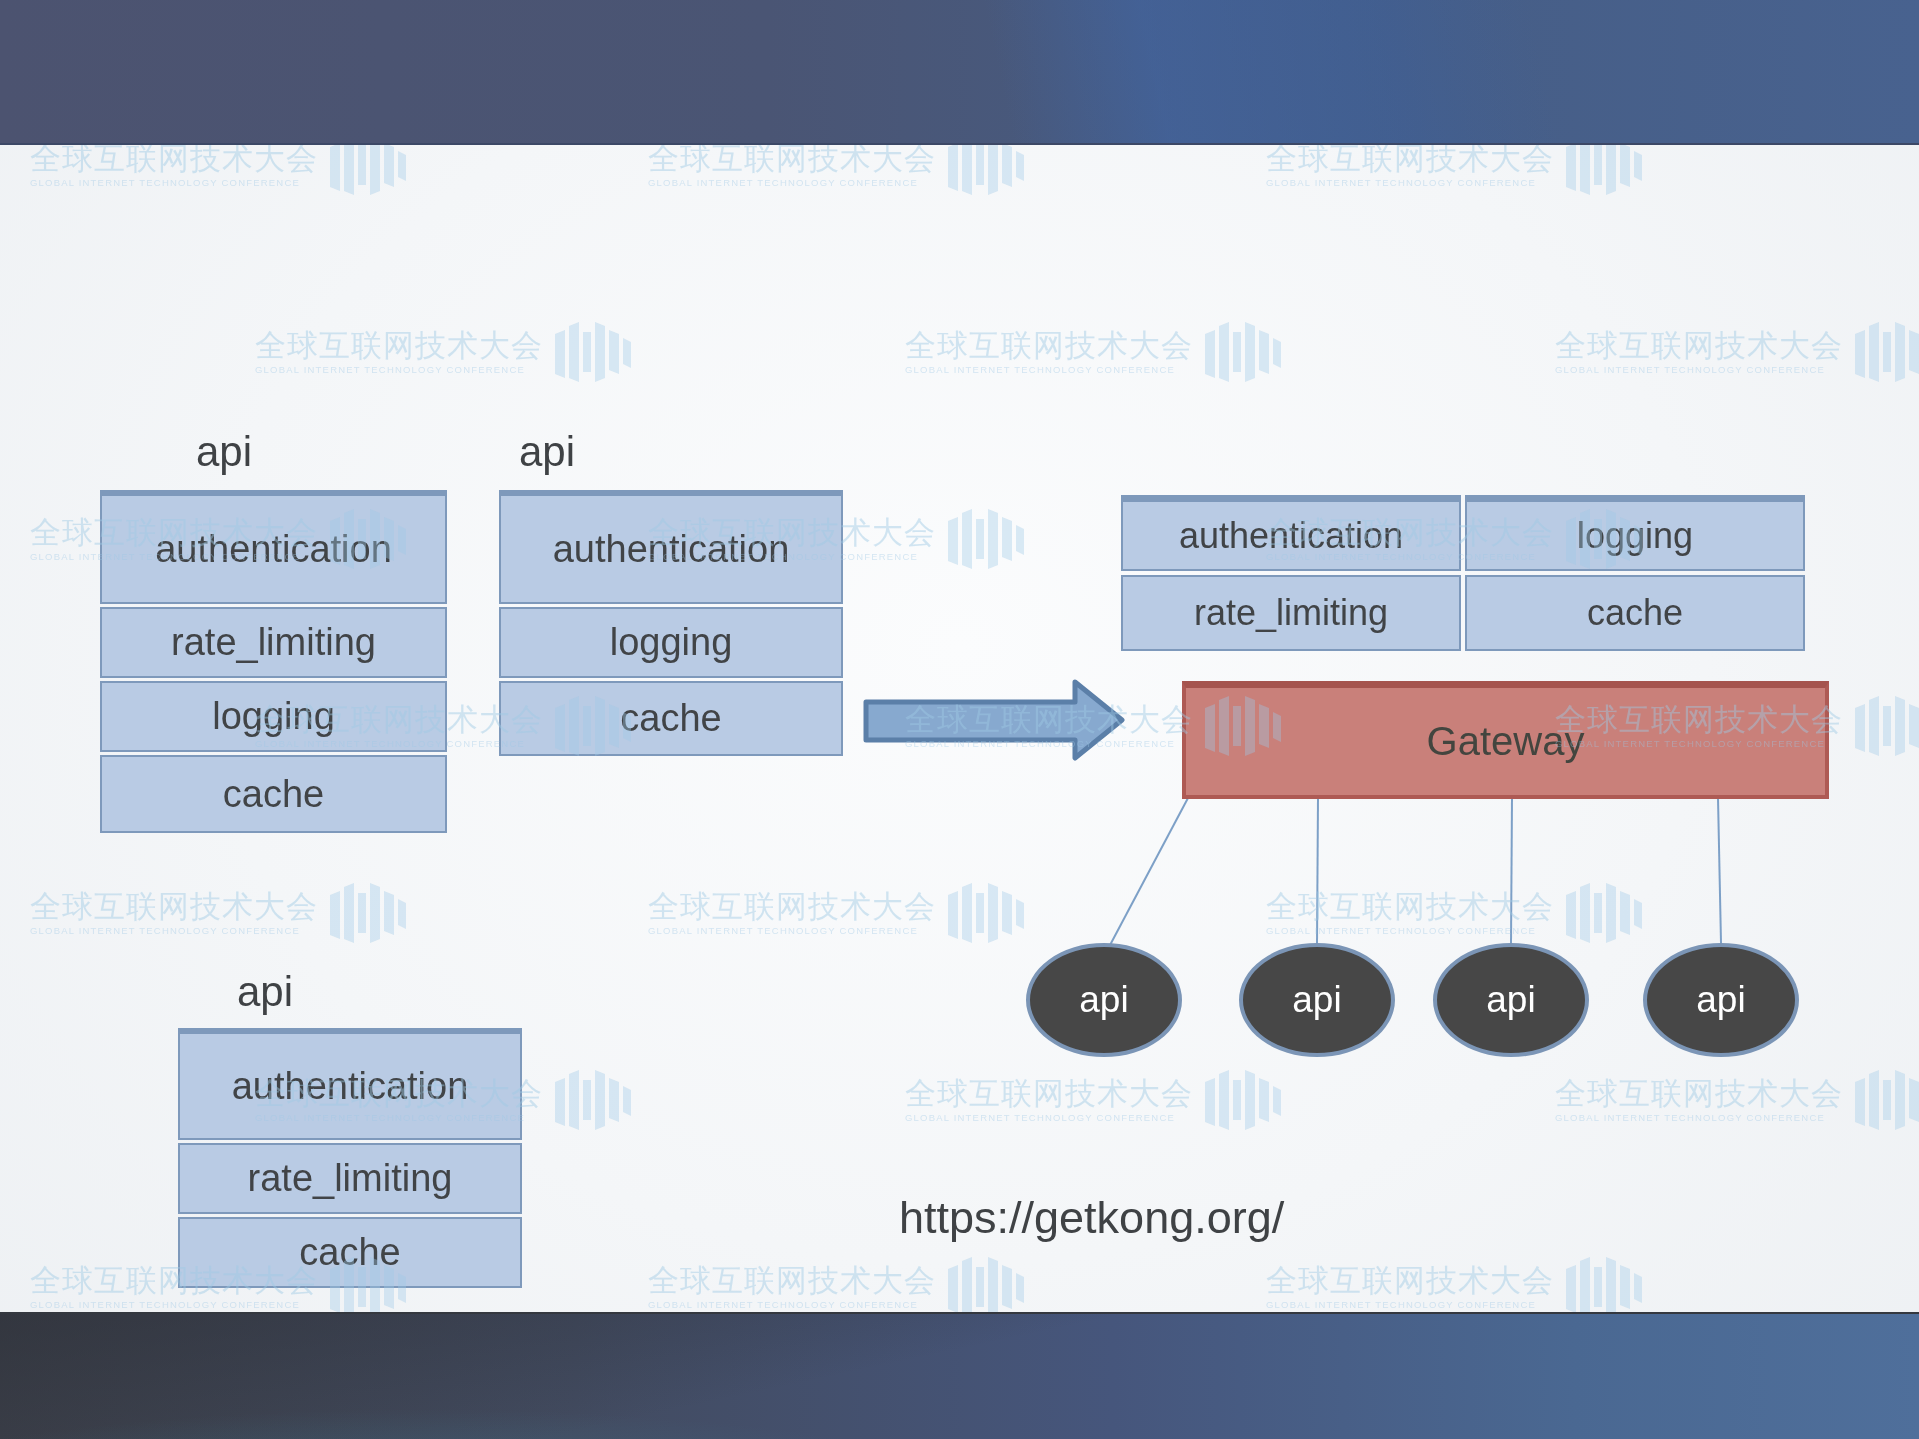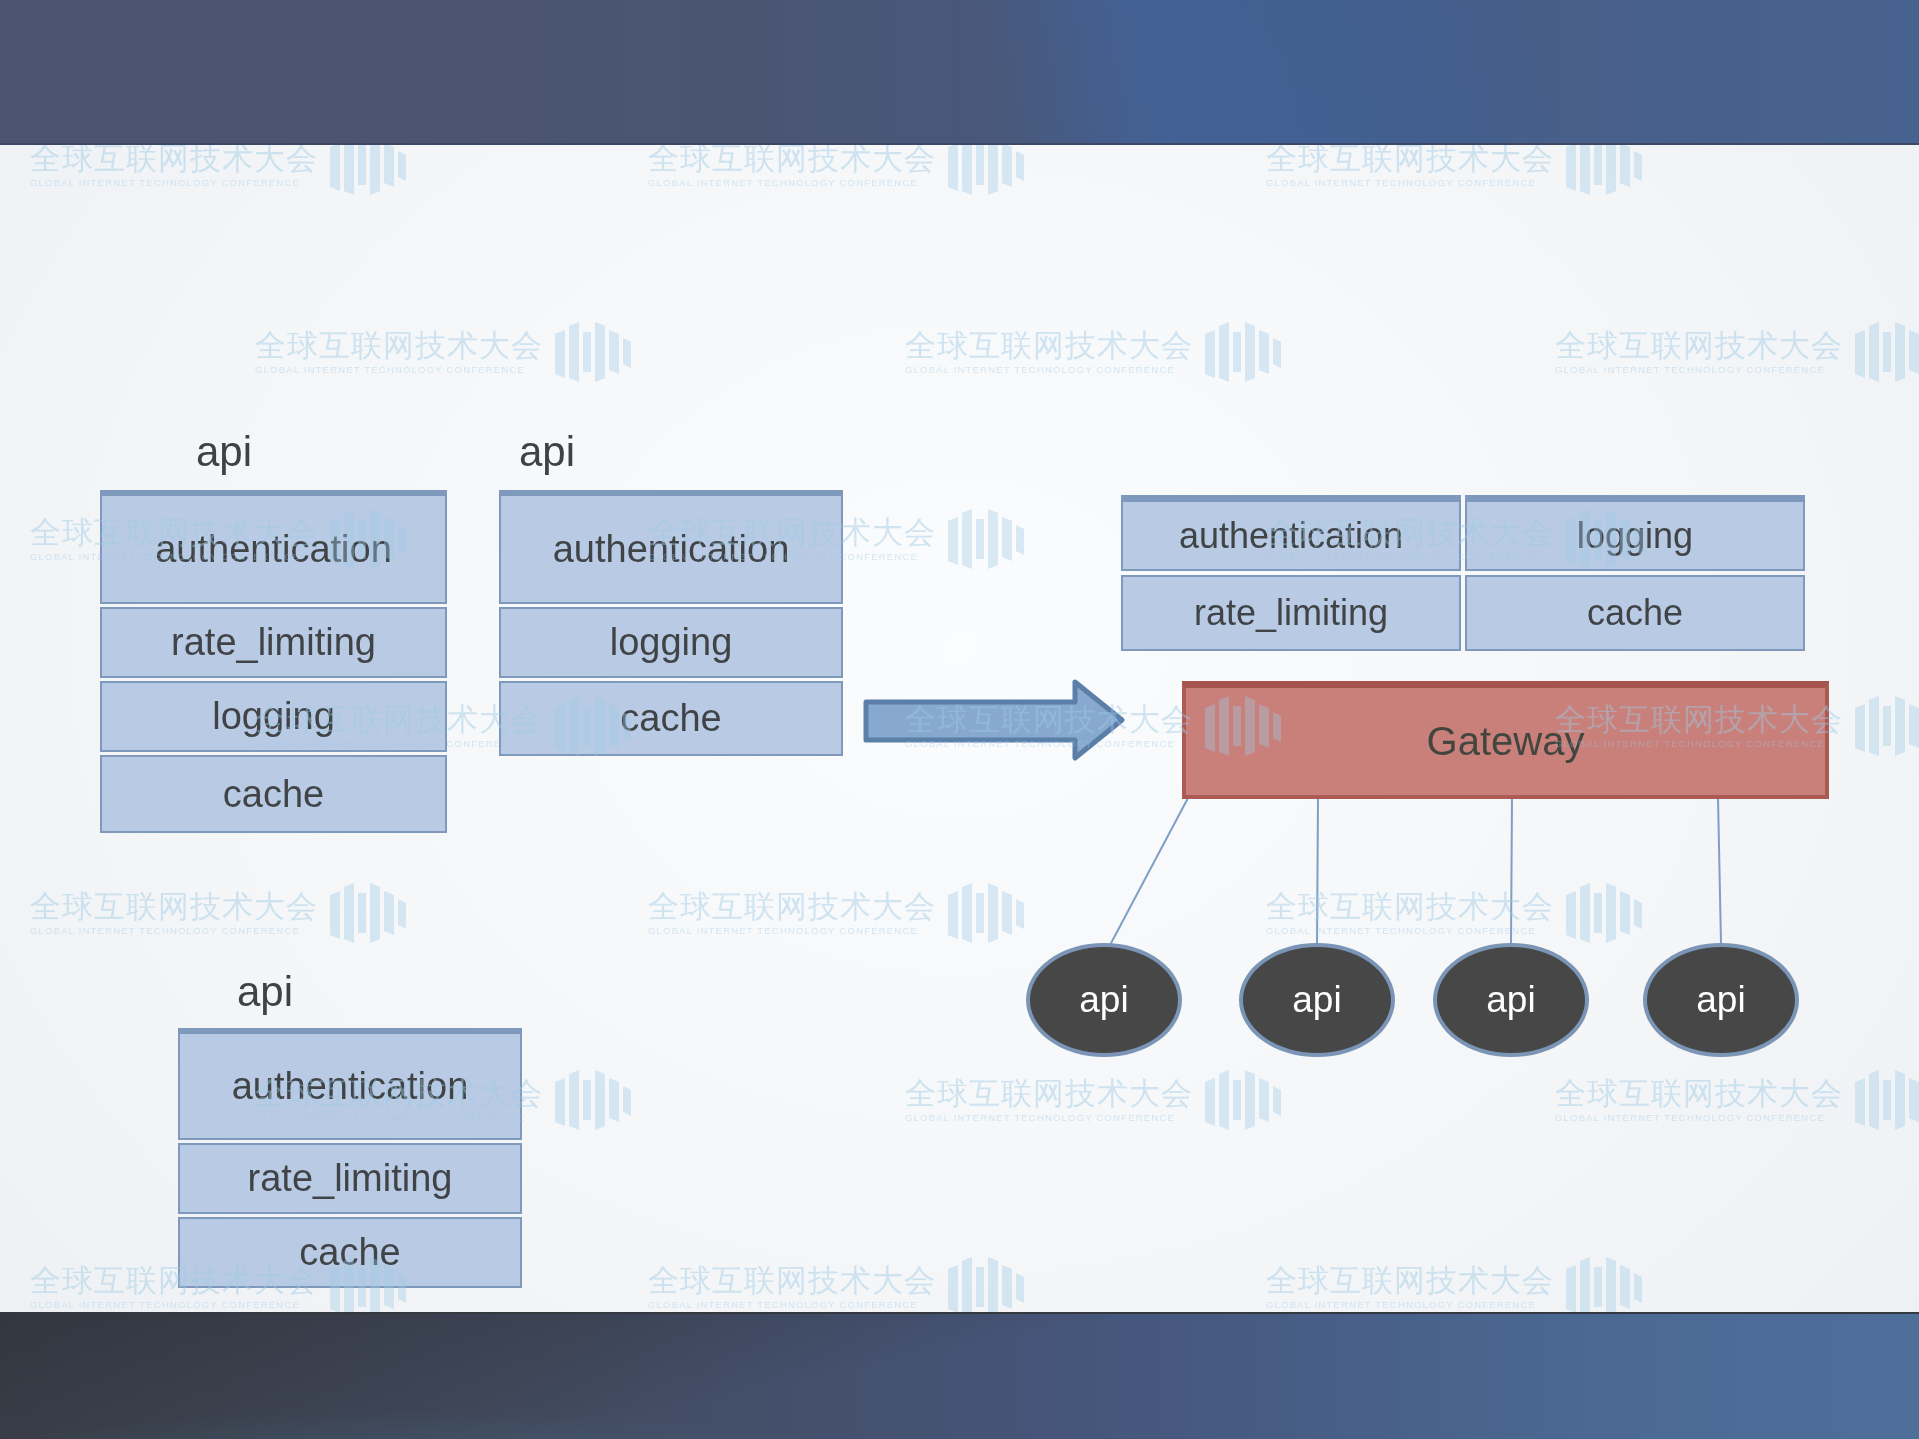--- a/index.html
+++ b/index.html
@@ -126,20 +126,21 @@
     <line x1="268" y1="3" x2="267" y2="148" stroke="#7da0c7" stroke-width="2"></line>
     <line x1="462" y1="3" x2="461" y2="148" stroke="#7da0c7" stroke-width="2"></line>
     <line x1="668" y1="3" x2="671" y2="148" stroke="#7da0c7" stroke-width="2"></line>
   </svg>
 
   <div class="api-node" style="left:1026px;top:943px;">api</div>
   <div class="api-node" style="left:1239px;top:943px;">api</div>
   <div class="api-node" style="left:1433px;top:943px;">api</div>
   <div class="api-node" style="left:1643px;top:943px;">api</div>
 
+  <div class="url">https://getkong.org/</div>
 
   <div id="wm-layer">
       <div class="wm" style="left: 30px; top: 143px;">
         <span class="wm-txt">
           <span class="wm-cn">全球互联网技术大会</span>
           <span class="wm-en">GLOBAL INTERNET TECHNOLOGY CONFERENCE</span>
         </span>
         <svg class="wm-logo" width="80" height="62" viewBox="0 0 80 62">
           <g fill="rgba(158,201,229,.9)">
             <polygon points="2,14 12,10 12,58 2,54"></polygon>

